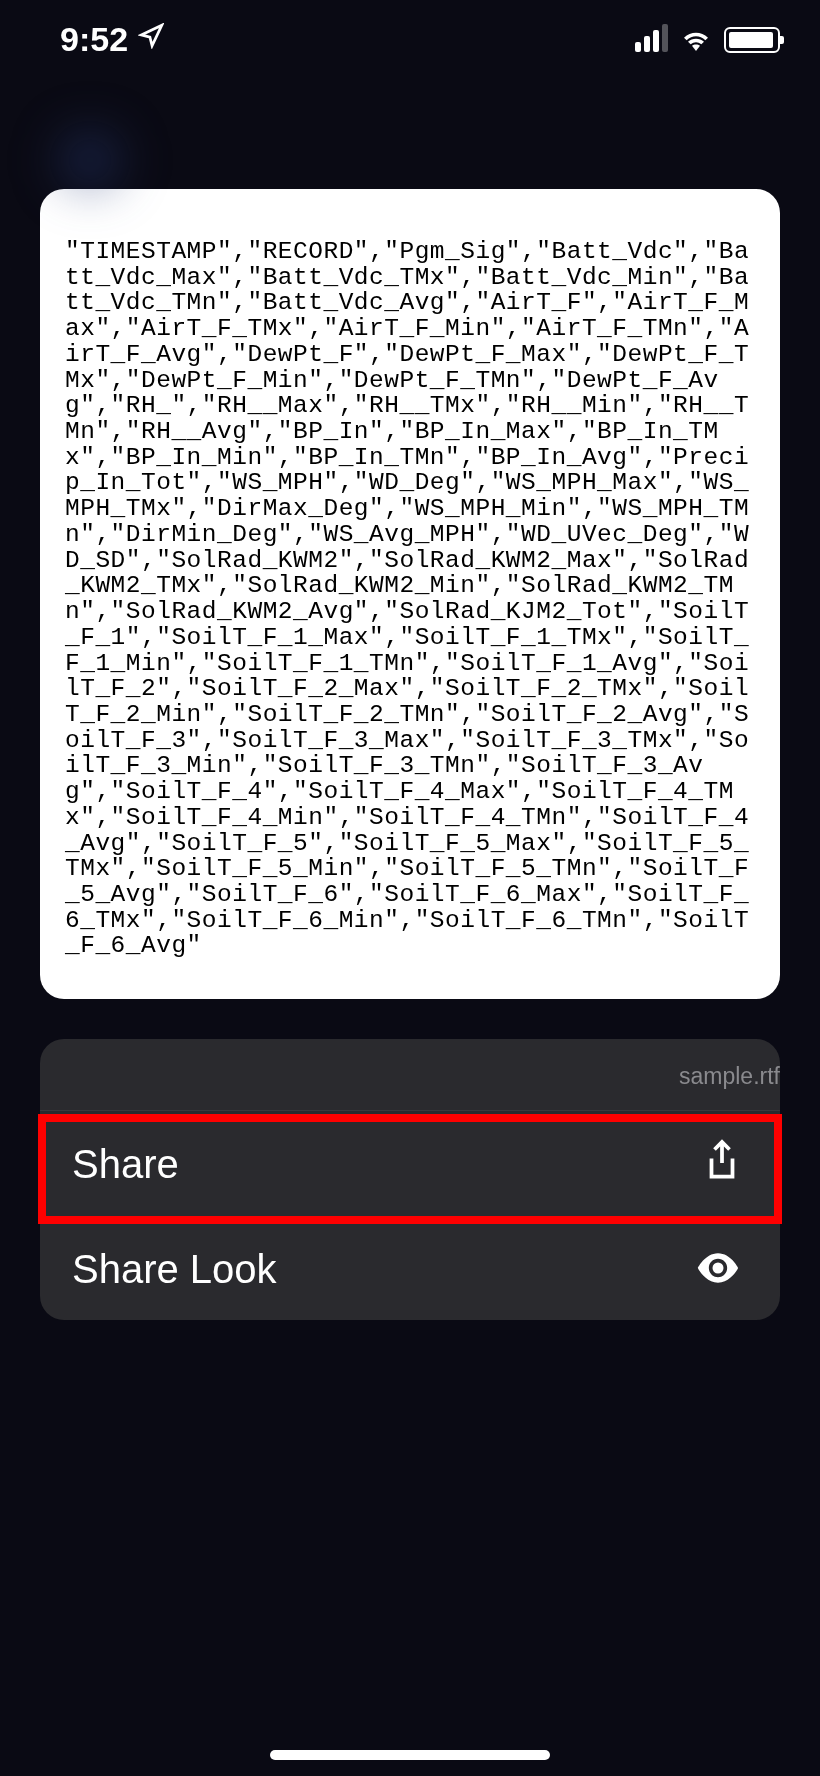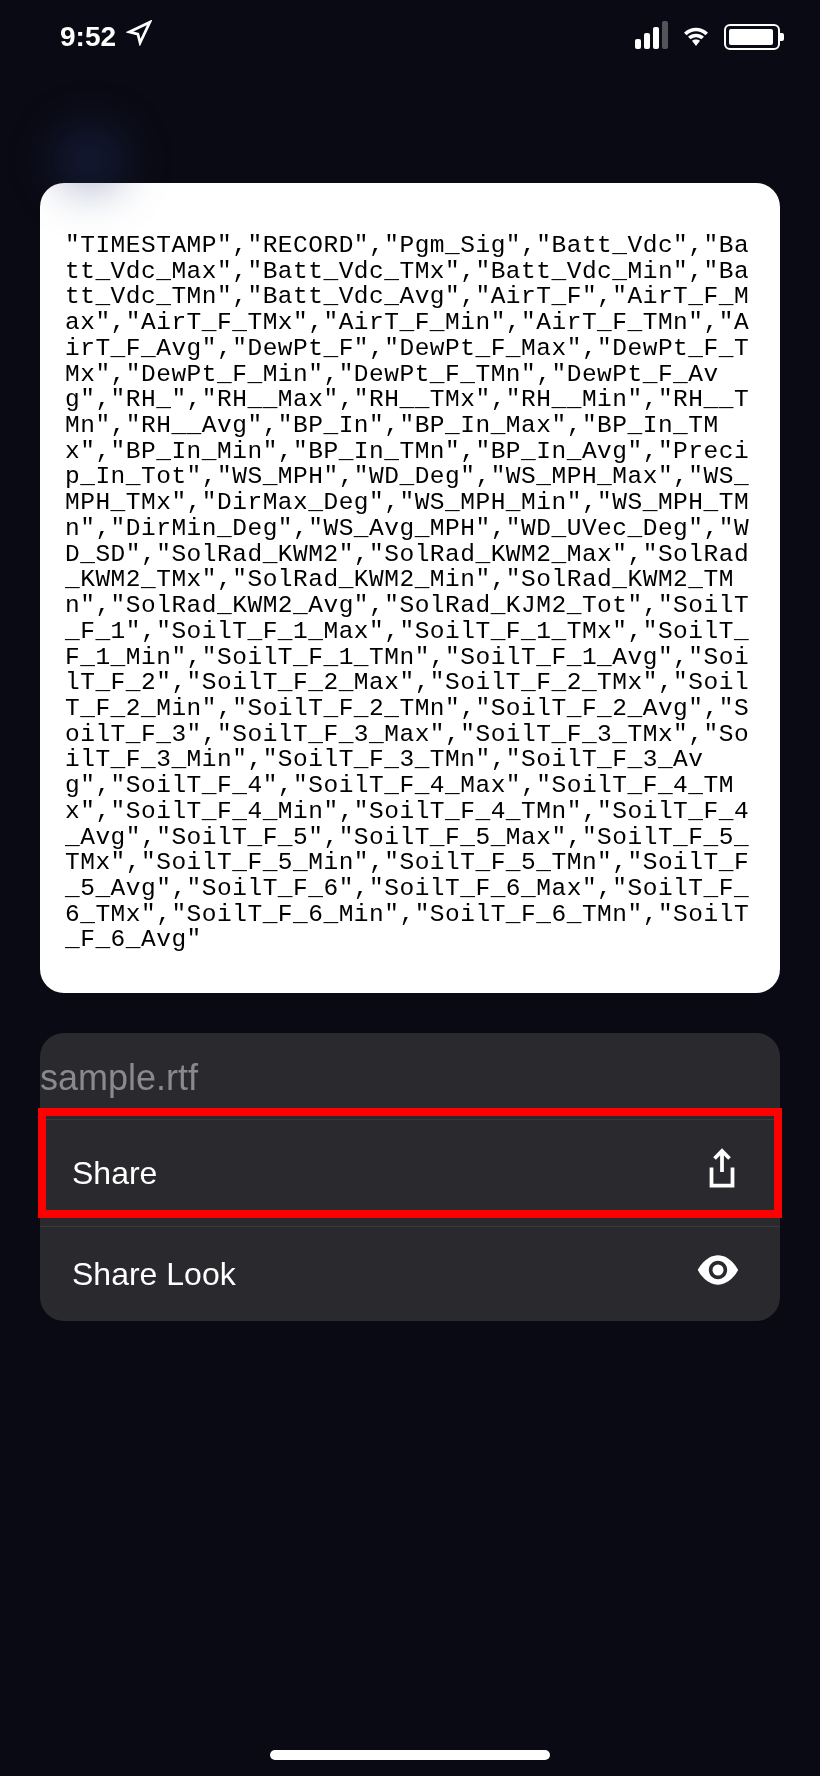--- a/index.html
+++ b/index.html
@@ -16,21 +16,21 @@
       position: relative;
       overflow: hidden;
     }
     
     .status-bar {
       display: flex;
       justify-content: space-between;
       align-items: center;
       padding: 20px 40px 10px 60px;
       color: #fff;
-      font-size: 28px;
+      font-size: 34px;
       font-weight: 600;
     }
     
     .status-left {
       display: flex;
       align-items: center;
       gap: 10px;
     }
     
     .status-right {
@@ -119,34 +119,34 @@
     
     .action-sheet {
       margin: 40px 40px 0 40px;
       background: #2a2a2e;
       border-radius: 24px;
       overflow: visible;
       position: relative;
     }
     
     .sheet-title {
-      text-align: left;
+      text-align: right;
       color: #8a8a8e;
-      font-size: 36px;
+      font-size: 23px;
       padding: 24px 0 20px 0;
       font-weight: 400;
     }
     
     .sheet-item {
       display: flex;
       justify-content: space-between;
       align-items: center;
       padding: 28px 40px 28px 32px;
       color: #fff;
-      font-size: 32px;
+      font-size: 40px;
       font-weight: 400;
       border-top: 1px solid rgba(255,255,255,0.08);
     }
     
     .sheet-item-icon {
       color: #fff;
     }
     
     .highlight-box {
       position: absolute;

